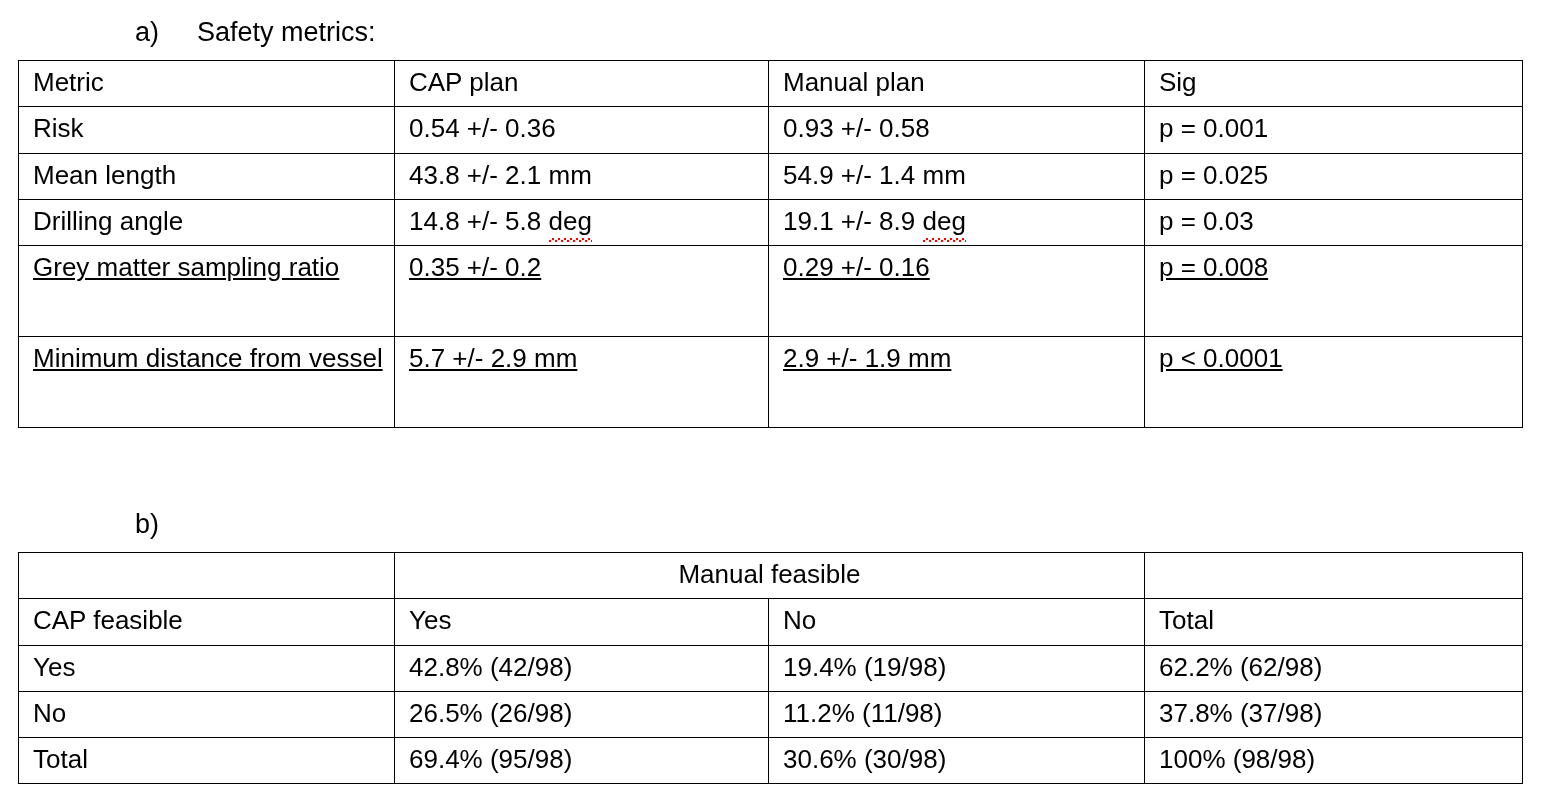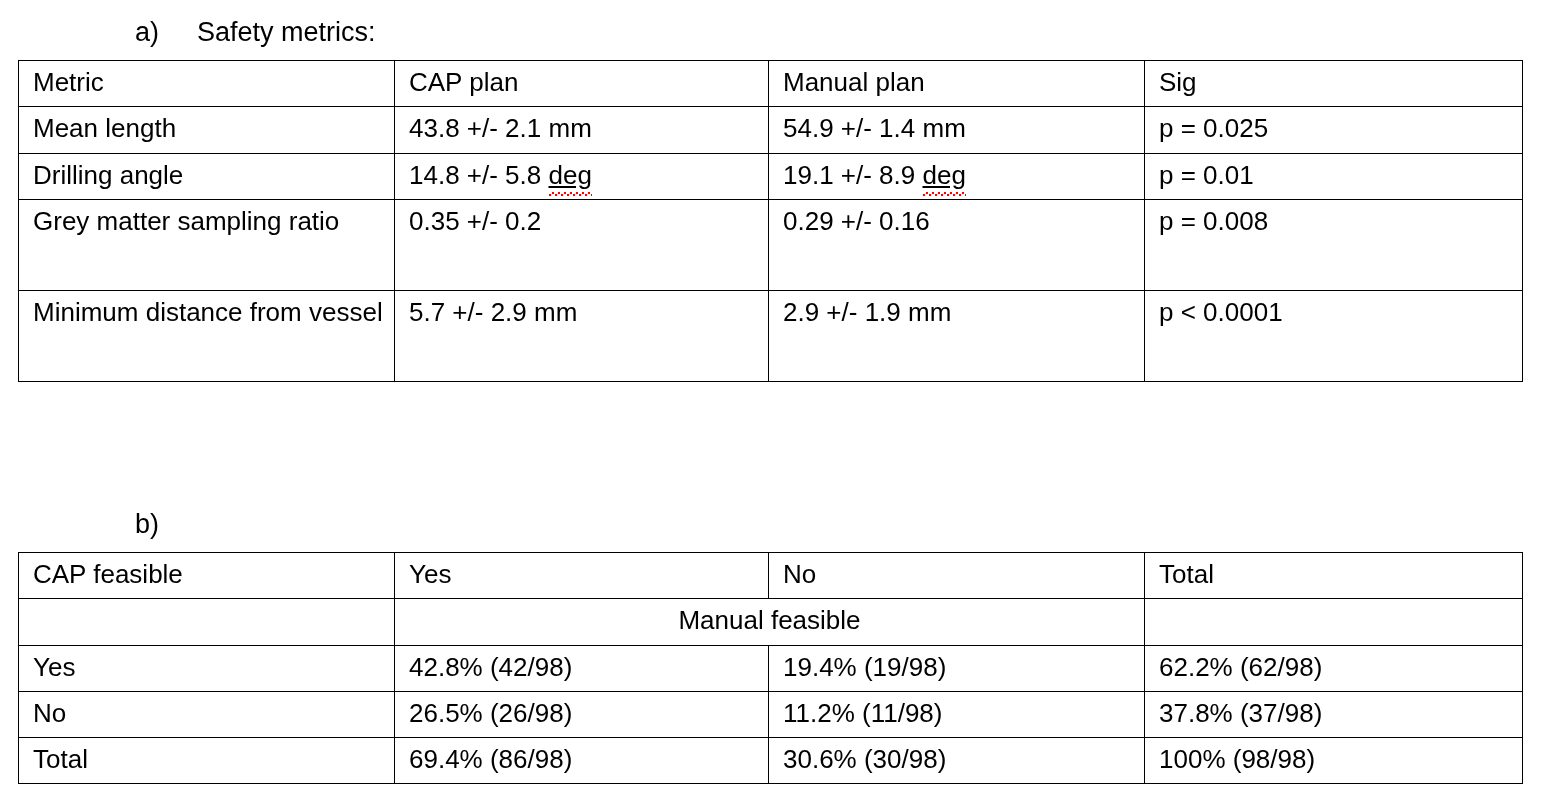--- a/index.html
+++ b/index.html
@@ -75,34 +75,34 @@
     top: 552px;
     width: 1504px;
   }
   .col-1 { width: 376px; }
   .col-2 { width: 374px; }
   .col-3 { width: 376px; }
   .col-4 { width: 378px; }
 
   .row-tall td {
     height: 78px;
+    text-decoration: underline;
   }
   .merged-header {
     text-align: center !important;
     padding-left: 0 !important;
     padding-right: 0 !important;
   }
   .empty-cell {
     
   }
   
   .squiggle {
     position: relative;
     display: inline-block;
-    text-decoration: underline;
   }
   .squiggle::after {
     content: "";
     position: absolute;
     left: 0;
     right: 0;
     bottom: -4px;
     height: 4px;
     background-image:
       radial-gradient(circle at 2px 3px, #ff0000 1.3px, transparent 1.6px),
@@ -131,30 +131,36 @@
     <thead>
       <tr>
         <th>Metric</th>
         <th>CAP plan</th>
         <th>Manual plan</th>
         <th>Sig</th>
       </tr>
     </thead>
     <tbody>
       <tr>
+        <td>Risk</td>
+        <td>0.54 +/- 0.36</td>
+        <td>0.93 +/- 0.58</td>
+        <td>p = 0.001</td>
+      </tr>
+      <tr>
         <td>Mean length</td>
         <td>43.8 +/- 2.1 mm</td>
         <td>54.9 +/- 1.4 mm</td>
         <td>p = 0.025</td>
       </tr>
       <tr>
         <td>Drilling angle</td>
         <td><span>14.8 +/- 5.8 </span><span class="squiggle">deg</span></td>
         <td><span>19.1 +/- 8.9 </span><span class="squiggle">deg</span></td>
-        <td>p = 0.01</td>
+        <td>p = 0.03</td>
       </tr>
       <tr class="row-tall">
         <td>Grey matter sampling ratio</td>
         <td>0.35 +/- 0.2</td>
         <td>0.29 +/- 0.16</td>
         <td>p = 0.008</td>
       </tr>
       <tr class="row-tall">
         <td>Minimum distance from vessel</td>
         <td>5.7 +/- 2.9 mm</td>
@@ -170,46 +176,46 @@
 
   <table class="doc-table" id="table-validity">
     <colgroup>
       <col class="col-1">
         <col class="col-2">
         <col class="col-3">
         <col class="col-4">
     </colgroup>
     <thead>
       <tr>
+        <td class="empty-cell"></td>
+        <td class="merged-header" colspan="2">Manual feasible</td>
+        <td class="empty-cell"></td>
+      </tr>
+      <tr>
         <td>CAP feasible</td>
         <td>Yes</td>
         <td>No</td>
         <td>Total</td>
       </tr>
-      <tr>
-        <td class="empty-cell"></td>
-        <td class="merged-header" colspan="2">Manual feasible</td>
-        <td class="empty-cell"></td>
-      </tr>
     </thead>
     <tbody>
       <tr>
         <td>Yes</td>
         <td>42.8% (42/98)</td>
         <td>19.4% (19/98)</td>
         <td>62.2% (62/98)</td>
       </tr>
       <tr>
         <td>No</td>
         <td>26.5% (26/98)</td>
         <td>11.2% (11/98)</td>
         <td>37.8% (37/98)</td>
       </tr>
       <tr>
         <td>Total</td>
-        <td>69.4% (86/98)</td>
+        <td>69.4% (95/98)</td>
         <td>30.6% (30/98)</td>
         <td>100% (98/98)</td>
       </tr>
     </tbody>
   </table>
 
 </div>
 
 </body></html>

